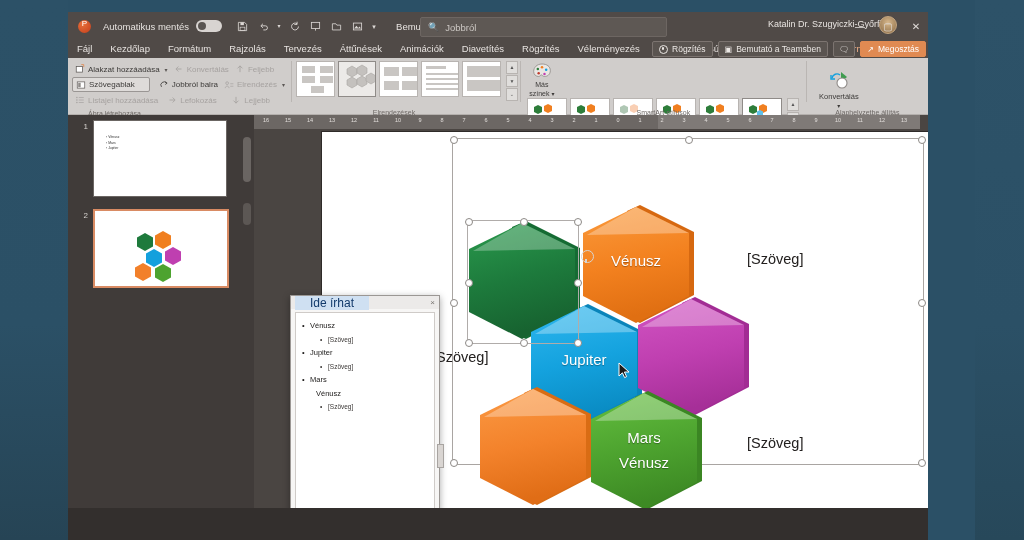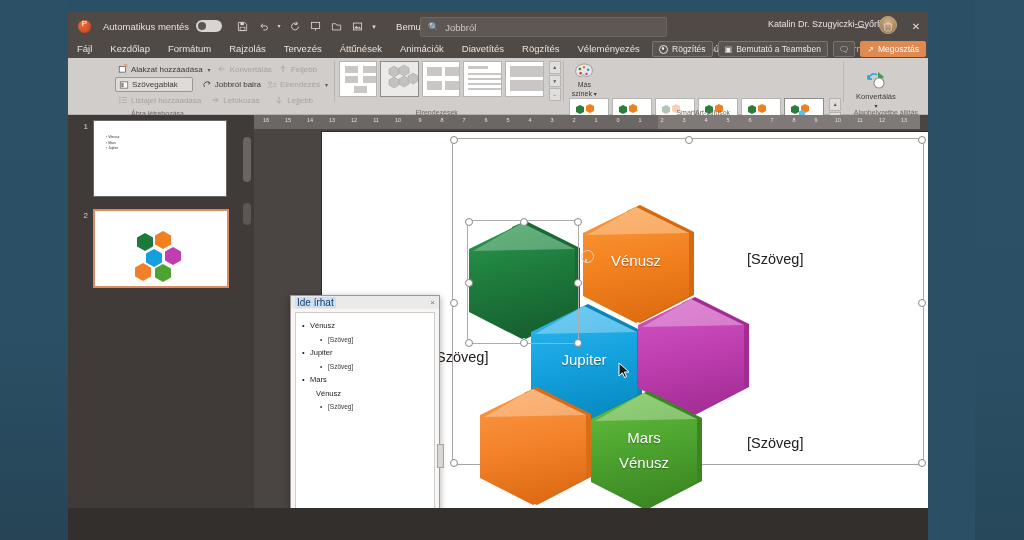--- a/index.html
+++ b/index.html
@@ -45,21 +45,21 @@
   .tab.contextual{color:#f0b088;}
   .tab.active{color:#f3ad80;border-bottom:1.5px solid #f3ad80;}
   .tabbar-right{position:absolute;right:2px;top:1px;display:flex;align-items:center;gap:5px;}
   .pill{height:14px;border:1px solid #7c7470;border-radius:2px;background:#5a5450;
     font-size:8.5px;color:#ece8e5;display:flex;align-items:center;padding:0 6px;gap:4px;white-space:nowrap;}
   .pill.share{background:#e08a52;border-color:#e08a52;color:#fff;}
   .pill .dot{width:7px;height:7px;border-radius:50%;border:1.5px solid #ece8e5;position:relative;}
   .pill .dot:after{content:"";position:absolute;left:1.5px;top:1.5px;width:2.5px;height:2.5px;border-radius:50%;background:#ece8e5;}
 
   
-  .ribbon{height:56px;background:#d0cdcb;border-bottom:1px solid #b4b0ad;display:flex;position:relative;padding-left:43px;}
+  .ribbon{height:56px;background:#d0cdcb;border-bottom:1px solid #b4b0ad;display:flex;position:relative;}
   .rgroup{position:relative;height:56px;display:flex;flex-direction:column;justify-content:flex-start;}
   .rgroup .glabel{position:absolute;bottom:0px;left:0;right:0;text-align:center;font-size:7px;color:#6d6865;}
   .rsep{width:1px;background:#bab6b3;margin:3px 0 12px 0;}
 
   
   .g-create{width:215px;padding:4px 4px 0 4px;}
   .crow{display:flex;align-items:center;height:14px;margin-bottom:1.5px;}
   .cbtn{display:flex;align-items:center;gap:3px;font-size:8px;color:#3c3a38;white-space:nowrap;padding:0 3px;height:13px;}
   .cbtn.dim{color:#a6a2a0;}
   .cbtn.boxed{border:1px solid #9a9694;border-radius:2px;background:#dedbd9;}
@@ -132,21 +132,21 @@
 
   .rotcircle{position:absolute;width:11px;height:11px;border:1.6px solid #d8d4d1;border-radius:50%;}
   .rotcircle:after{content:"";position:absolute;left:3px;top:8px;width:2px;height:4px;background:#d8d4d1;}
 
   .cursor{position:absolute;width:14px;height:18px;}
 
   
   .textpane{position:absolute;left:36px;top:166px;width:148px;height:320px;background:#f7f6f5;
     border:1px solid #9b9794;box-shadow:0 2px 7px rgba(0,0,0,.35);}
   .tp-head{height:13px;background:#eceae9;display:flex;align-items:center;padding:0 4px;}
-  .tp-title{font-size:10px;color:#123a6b;background:#cfe0f2;padding:0 2px;}
+  .tp-title{font-size:12px;color:#123a6b;background:#cfe0f2;padding:0 15px;}
   .tp-x{margin-left:auto;font-size:8px;color:#7a7673;}
   .tp-body{position:absolute;left:4px;right:4px;top:16px;bottom:77px;background:#fff;border:1px solid #cfcbc8;
     padding:6px 4px;overflow:hidden;}
   .tp-l1{font-size:7.5px;color:#1d1b1a;margin-left:10px;line-height:14px;position:relative;}
   .tp-l1:before{content:"•";position:absolute;left:-8px;color:#1d1b1a;}
   .tp-l2{font-size:6.5px;color:#3a3735;margin-left:28px;line-height:13px;position:relative;}
   .tp-l2:before{content:"•";position:absolute;left:-8px;color:#3a3735;}
   .tp-plain{font-size:7.5px;color:#1d1b1a;margin-left:16px;line-height:13px;}
   .tp-foot{position:absolute;left:4px;right:4px;bottom:4px;height:70px;background:#fff;border:1px solid #cfcbc8;padding:4px 5px;}
   .tp-ft-title{font-size:6.5px;font-weight:bold;color:#1d1b1a;margin-bottom:2px;}

